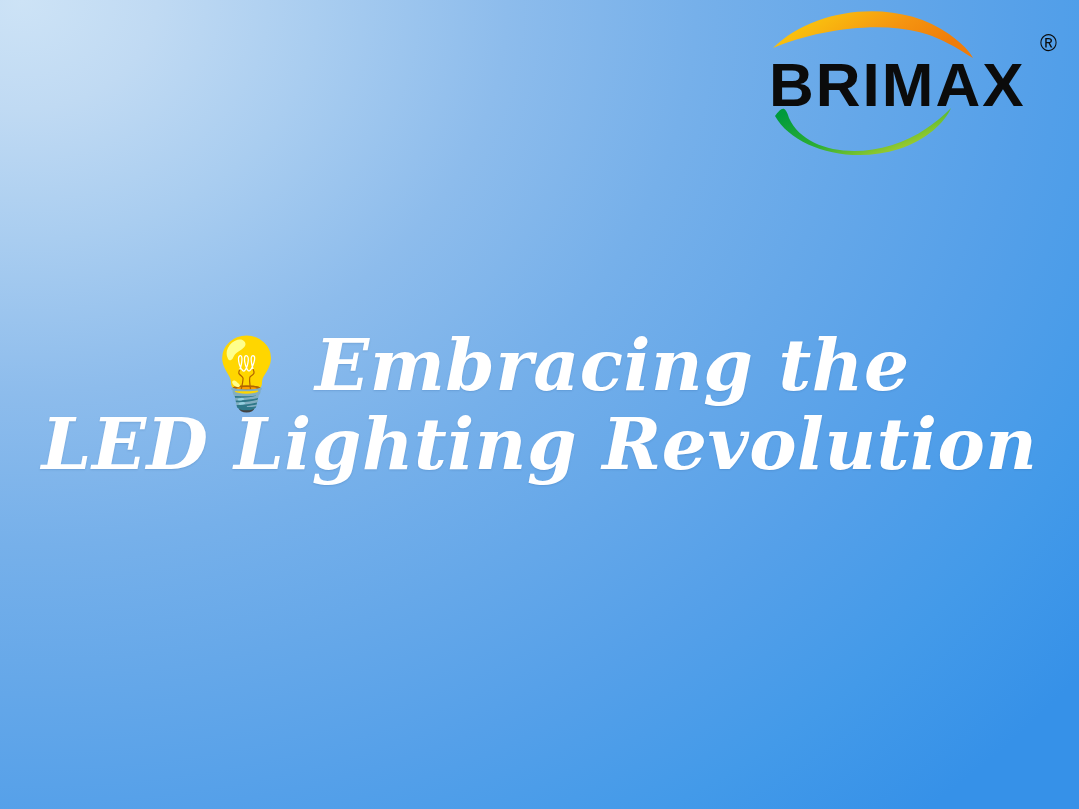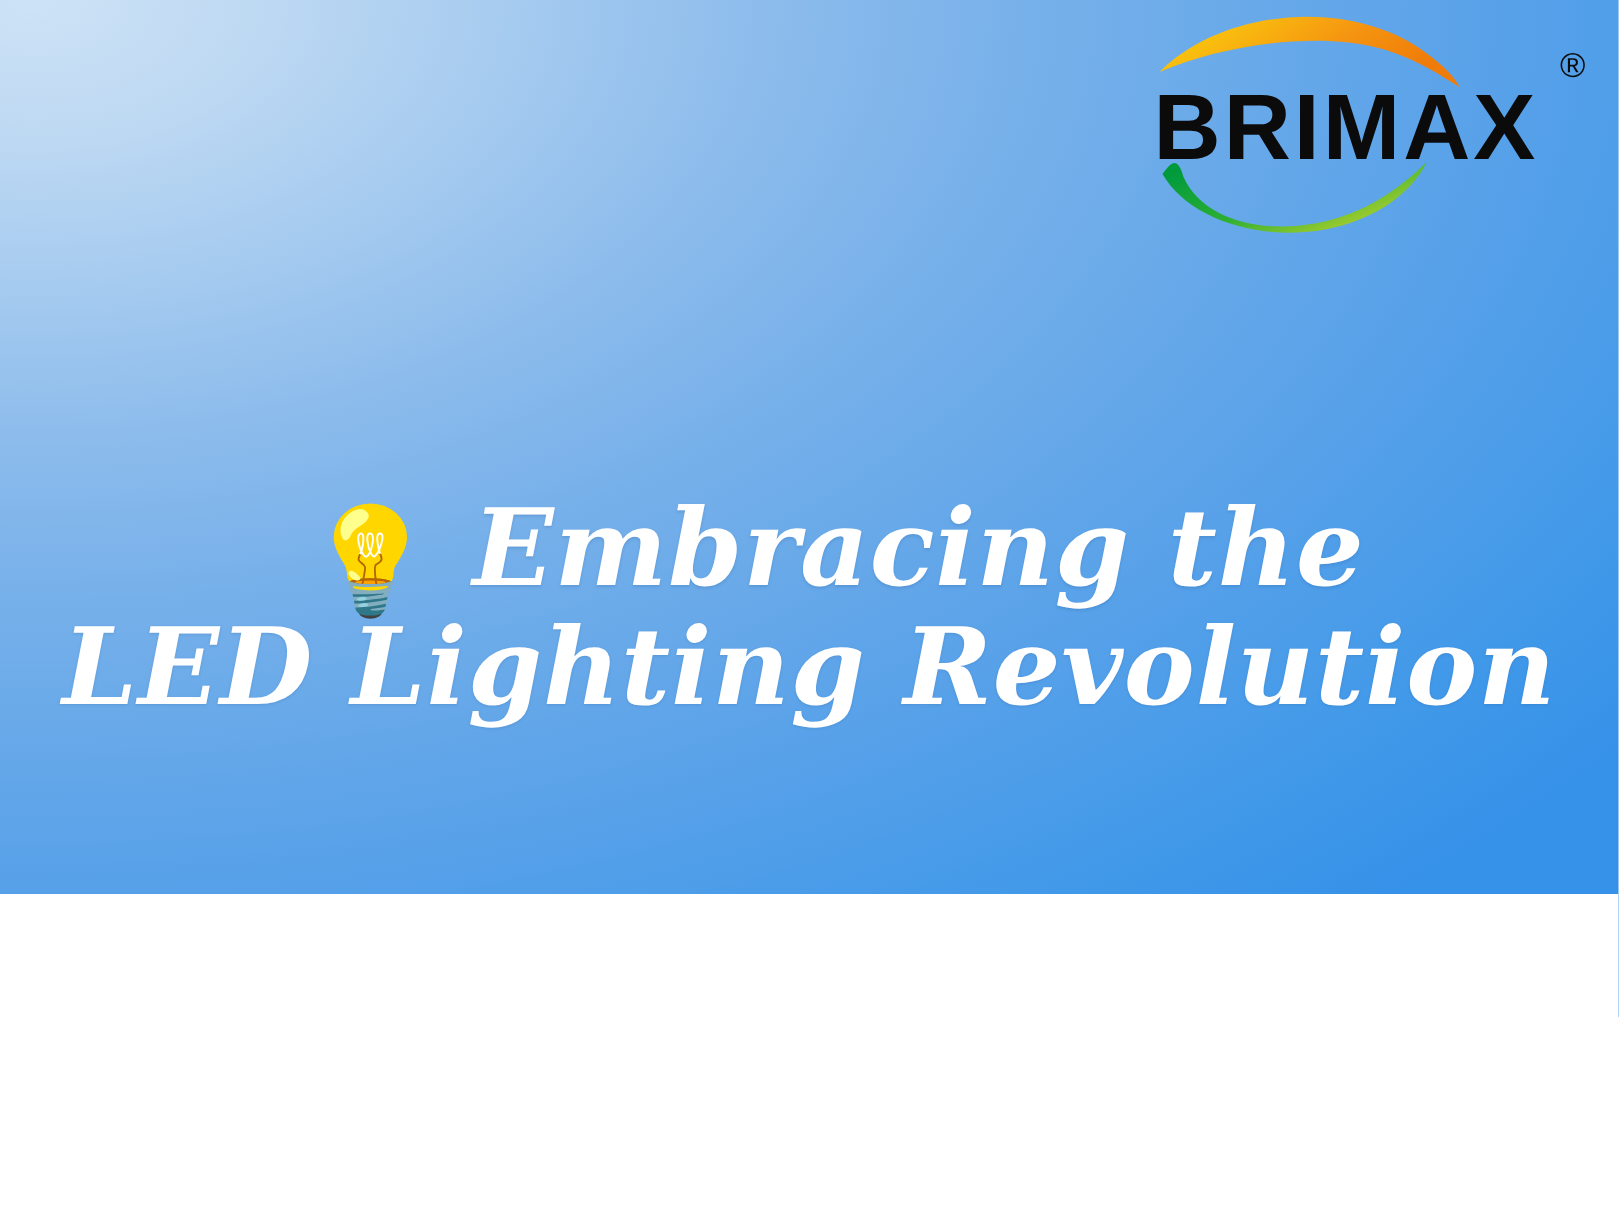--- a/index.html
+++ b/index.html
@@ -8,21 +8,21 @@
     background: #ffffff;
   }
   body {
     font-family: "Liberation Sans", sans-serif;
   }
 
   
   #slide {
     position: relative;
     width: 1079px;
-    height: 596px;
+    height: 809px;
     overflow: hidden;
     
     background-color: #63a9e8;
     background-image:
       radial-gradient(125% 135% at 2% 0%,
         #cde3f6 0%,
         #c0daf3 10%,
         #a9cdf0 22%,
         #8dbcec 36%,
         #76b0ea 50%,

